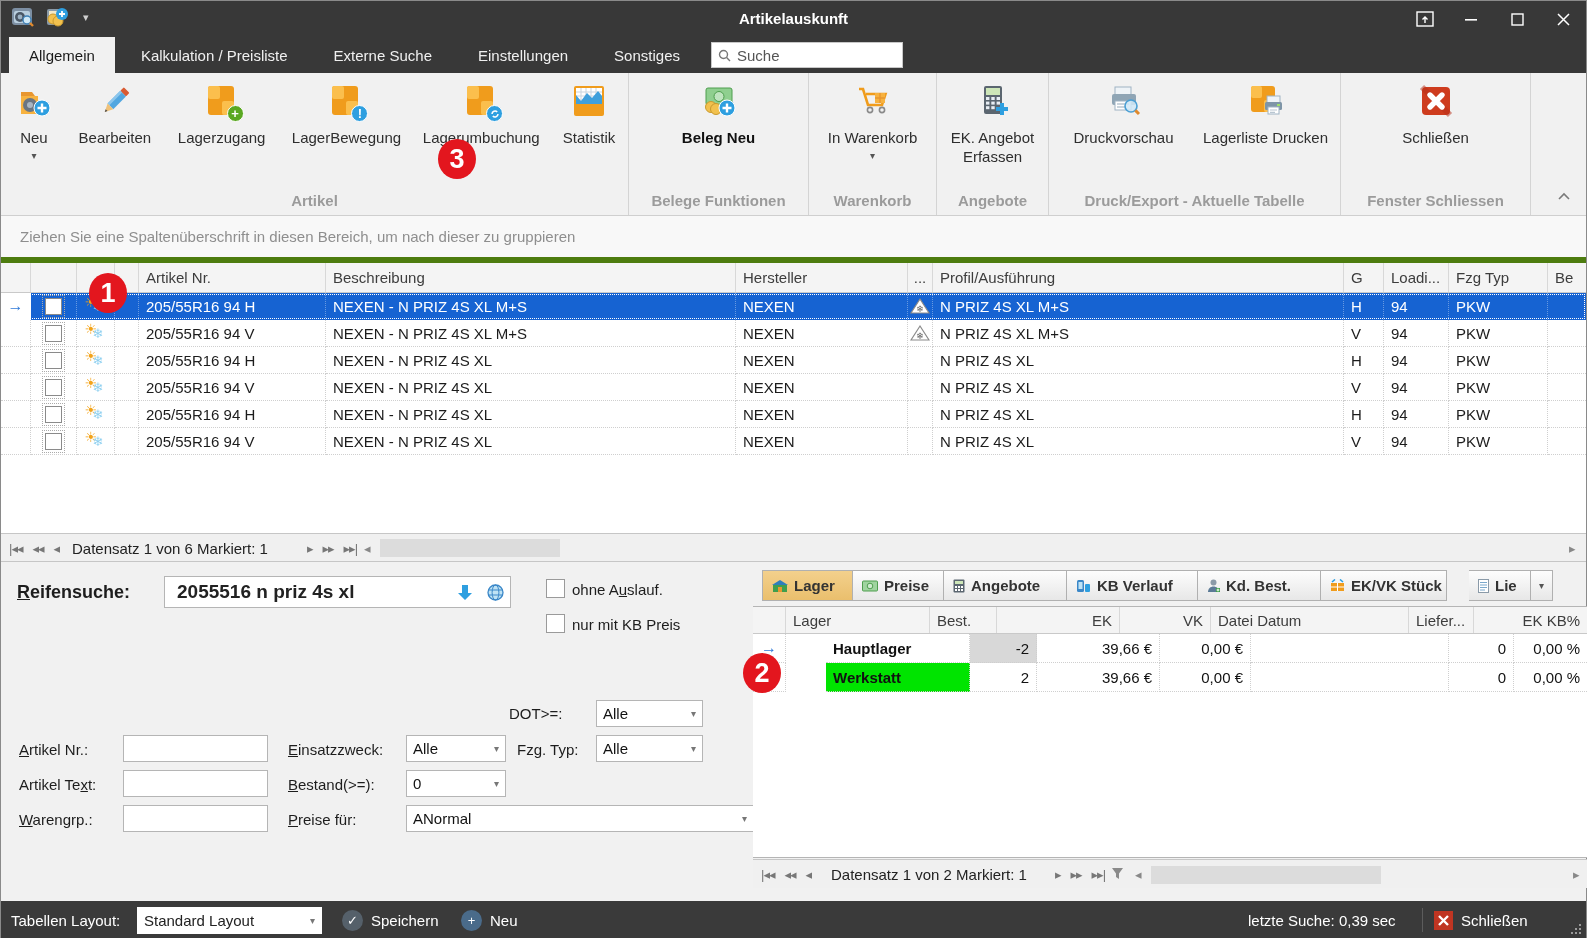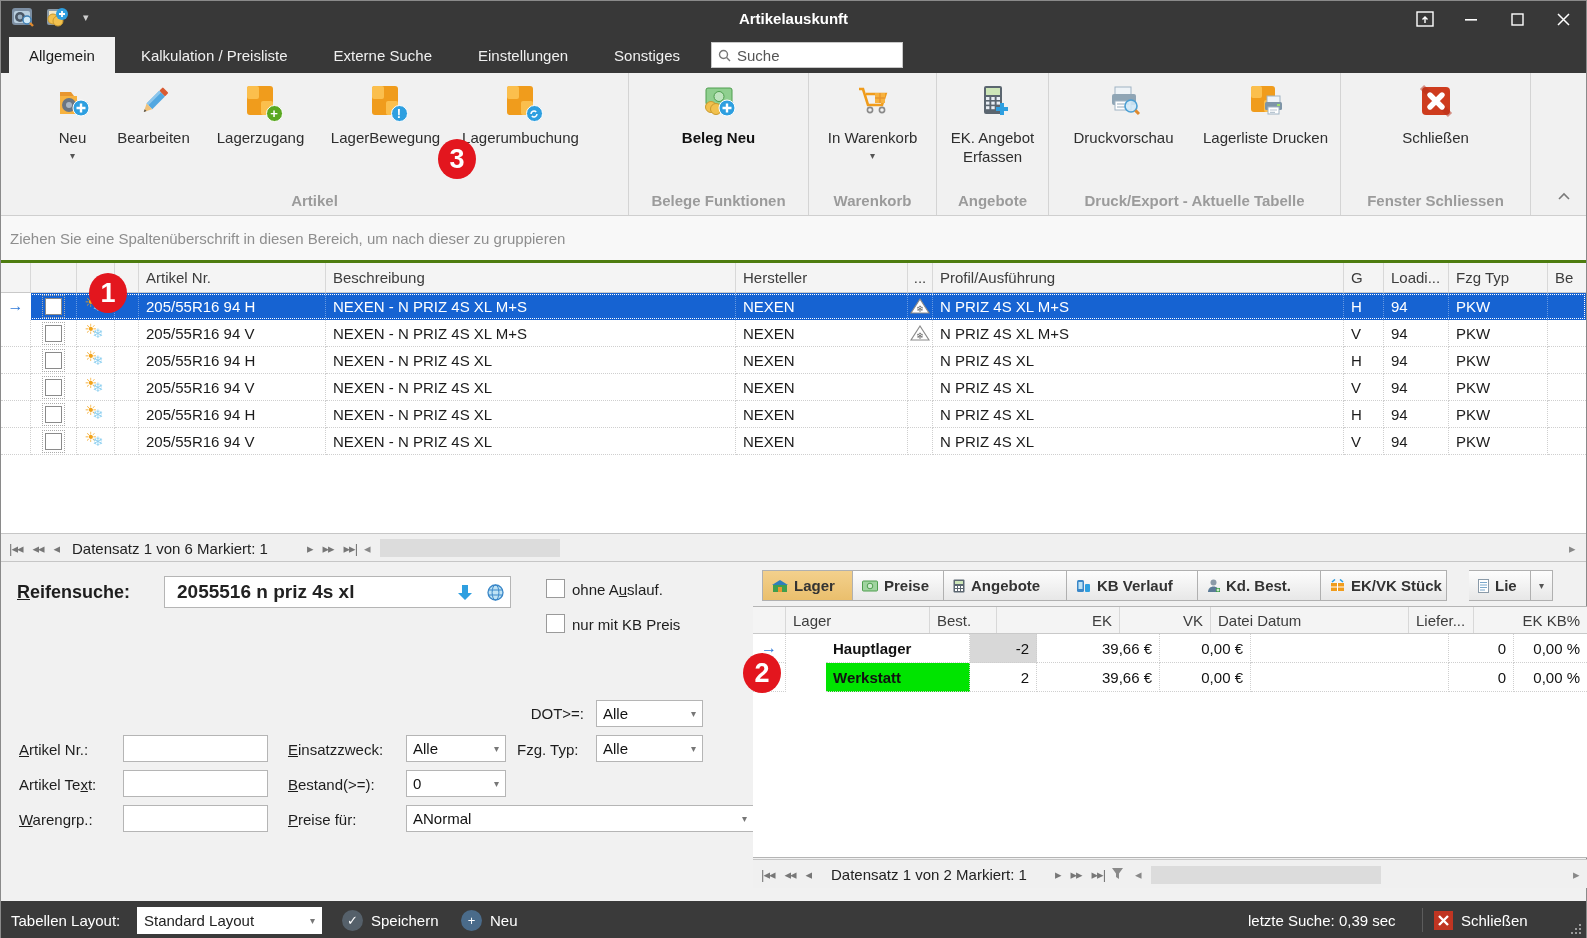--- a/index.html
+++ b/index.html
@@ -36,21 +36,21 @@
   .btncaret { font-size:10px; color:#555; margin-top:-18px; }
   .rglabel { position:absolute; bottom:6px; left:0; width:100%; text-align:center; font-size:15px; font-weight:bold; color:#9b9b9b; white-space:nowrap; overflow:hidden; }
   .ribbon-rest { flex:1; position:relative; }
   .ribbon-collapse { position:absolute; right:12px; bottom:10px; width:20px; height:18px; display:flex; align-items:center; justify-content:center; }
 
   .obadge { position:absolute; right:-4px; bottom:-3px; width:17px; height:17px; border-radius:50%; display:flex; align-items:center; justify-content:center; color:#fff; font-size:13px; font-weight:bold; border:1px solid #fff; }
   .obadge.green { background:#5aa822; }
   .obadge.blue { background:#2e9fe0; }
 
   
-  .groupby { position:absolute; left:0; top:215px; width:100%; height:47px; background:#f8f8f8; border-bottom:3px solid #4d7c0f; display:flex; align-items:center; padding-left:9px; font-size:15px; color:#8e8e8e; }
+  .groupby { position:absolute; left:0; top:215px; width:100%; height:47px; background:#f8f8f8; border-bottom:6px solid #4d7c0f; display:flex; align-items:center; padding-left:19px; font-size:15px; color:#8e8e8e; }
 
   
   .grid-body { position:absolute; left:0; top:262px; width:1585px; height:270px; background:#fff; }
   .ghead { display:flex; height:30px; background:#f4f4f4; border-bottom:1px solid #c9c9c9; }
   .ghead .c { border-right:1px solid #d8d8d8; font-size:15px; color:#3d3d3d; display:flex; align-items:center; padding-left:7px; }
   .grow { display:flex; height:27px; background:#fff; }
   .grow .c { border-right:1px dotted #cfcfcf; border-bottom:1px dotted #cfcfcf; font-size:15px; color:#1c1c1c; display:flex; align-items:center; padding-left:7px; overflow:hidden; white-space:nowrap; }
   .grow.sel { background:#1663d2; outline:1px dotted #fff; outline-offset:-2px; }
   .grow.sel .c { color:#fff; border-right-color:rgba(255,255,255,.35); border-bottom-color:transparent; }
   .c-ind{width:30px; justify-content:center; padding-left:0!important;} .c-chk{width:46px; justify-content:center; padding-left:0!important;}
@@ -254,20 +254,31 @@
               </svg>
             <span class="obadge blue">
                 <svg width="10" height="10" viewBox="0 0 10 10">
                   <path d="M2 5a3 3 0 0 1 5.2-2" stroke="#fff" fill="none" stroke-width="1.5"></path>
                   <path d="M8 5a3 3 0 0 1-5.2 2" stroke="#fff" fill="none" stroke-width="1.5"></path>
                 </svg>
               </span>
           </span>
           <span class="blabel">Lagerumbuchung</span>
         </div>
+        <div class="rbtn" style="width:78px">
+          <span class="bi">
+            <svg viewBox="0 0 36 36" width="36" height="36">
+                <rect x="3" y="3" width="30" height="30" rx="2" fill="#f09c1c"></rect>
+                <rect x="5" y="5" width="26" height="16" fill="#fff"></rect>
+                <path d="M10 5v16M15 5v16M20 5v16M25 5v16M5 9h26M5 13h26M5 17h26" stroke="#c9d4dd" stroke-width="1"></path>
+                <path d="M5 12l5 6 6-8 5 5 6-7 4 5v8H5z" fill="#3fa0dc"></path>
+              </svg>
+          </span>
+          <span class="blabel">Statistik</span>
+        </div>
       </div>
       <div class="rglabel">Artikel</div>
     </div>
 
     <div class="rgroup" style="width:180px">
       <div class="rbuttons">
         <div class="rbtn" style="width:150px">
           <span class="bi">
             <svg viewBox="0 0 36 36" width="36" height="36">
                 <rect x="5" y="5" width="26" height="17" rx="2" fill="#8fcf8f" stroke="#4e9e4e"></rect>
@@ -592,21 +603,21 @@
             <path d="M1.4 6h14.2M1.4 11h14.2" stroke="#3a87c8" stroke-width="1"></path>
           </svg>
       </span>
     </div>
 
     <span class="cbx" style="left:545px; top:17px"></span>
     <div class="lbl" style="left:571px; top:19px">ohne A<u>u</u>slauf.</div>
     <span class="cbx" style="left:545px; top:52px"></span>
     <div class="lbl" style="left:571px; top:54px">nur mit KB Preis</div>
 
-    <div class="lbl" style="left:508px; top:143px; width:75px; text-align:right">DOT&gt;=:</div>
+    <div class="lbl" style="left:508px; top:143px; width:75px; text-align:left">DOT&gt;=:</div>
     <div class="field combo" style="left:595px; top:138px; width:107px">
         <span>Alle</span>
         <span class="caret">▾</span>
       </div>
 
     <div class="lbl" style="left:18px; top:179px"><u>A</u>rtikel Nr.:</div>
     <input class="field" style="left: 122px; top: 173px; width: 145px; font-size: 15px; padding: 0px 5px; outline: 0px;">
     <div class="lbl" style="left:287px; top:179px"><u>E</u>insatzzweck:</div>
     <div class="field combo" style="left:405px; top:173px; width:100px">
         <span>Alle</span>

